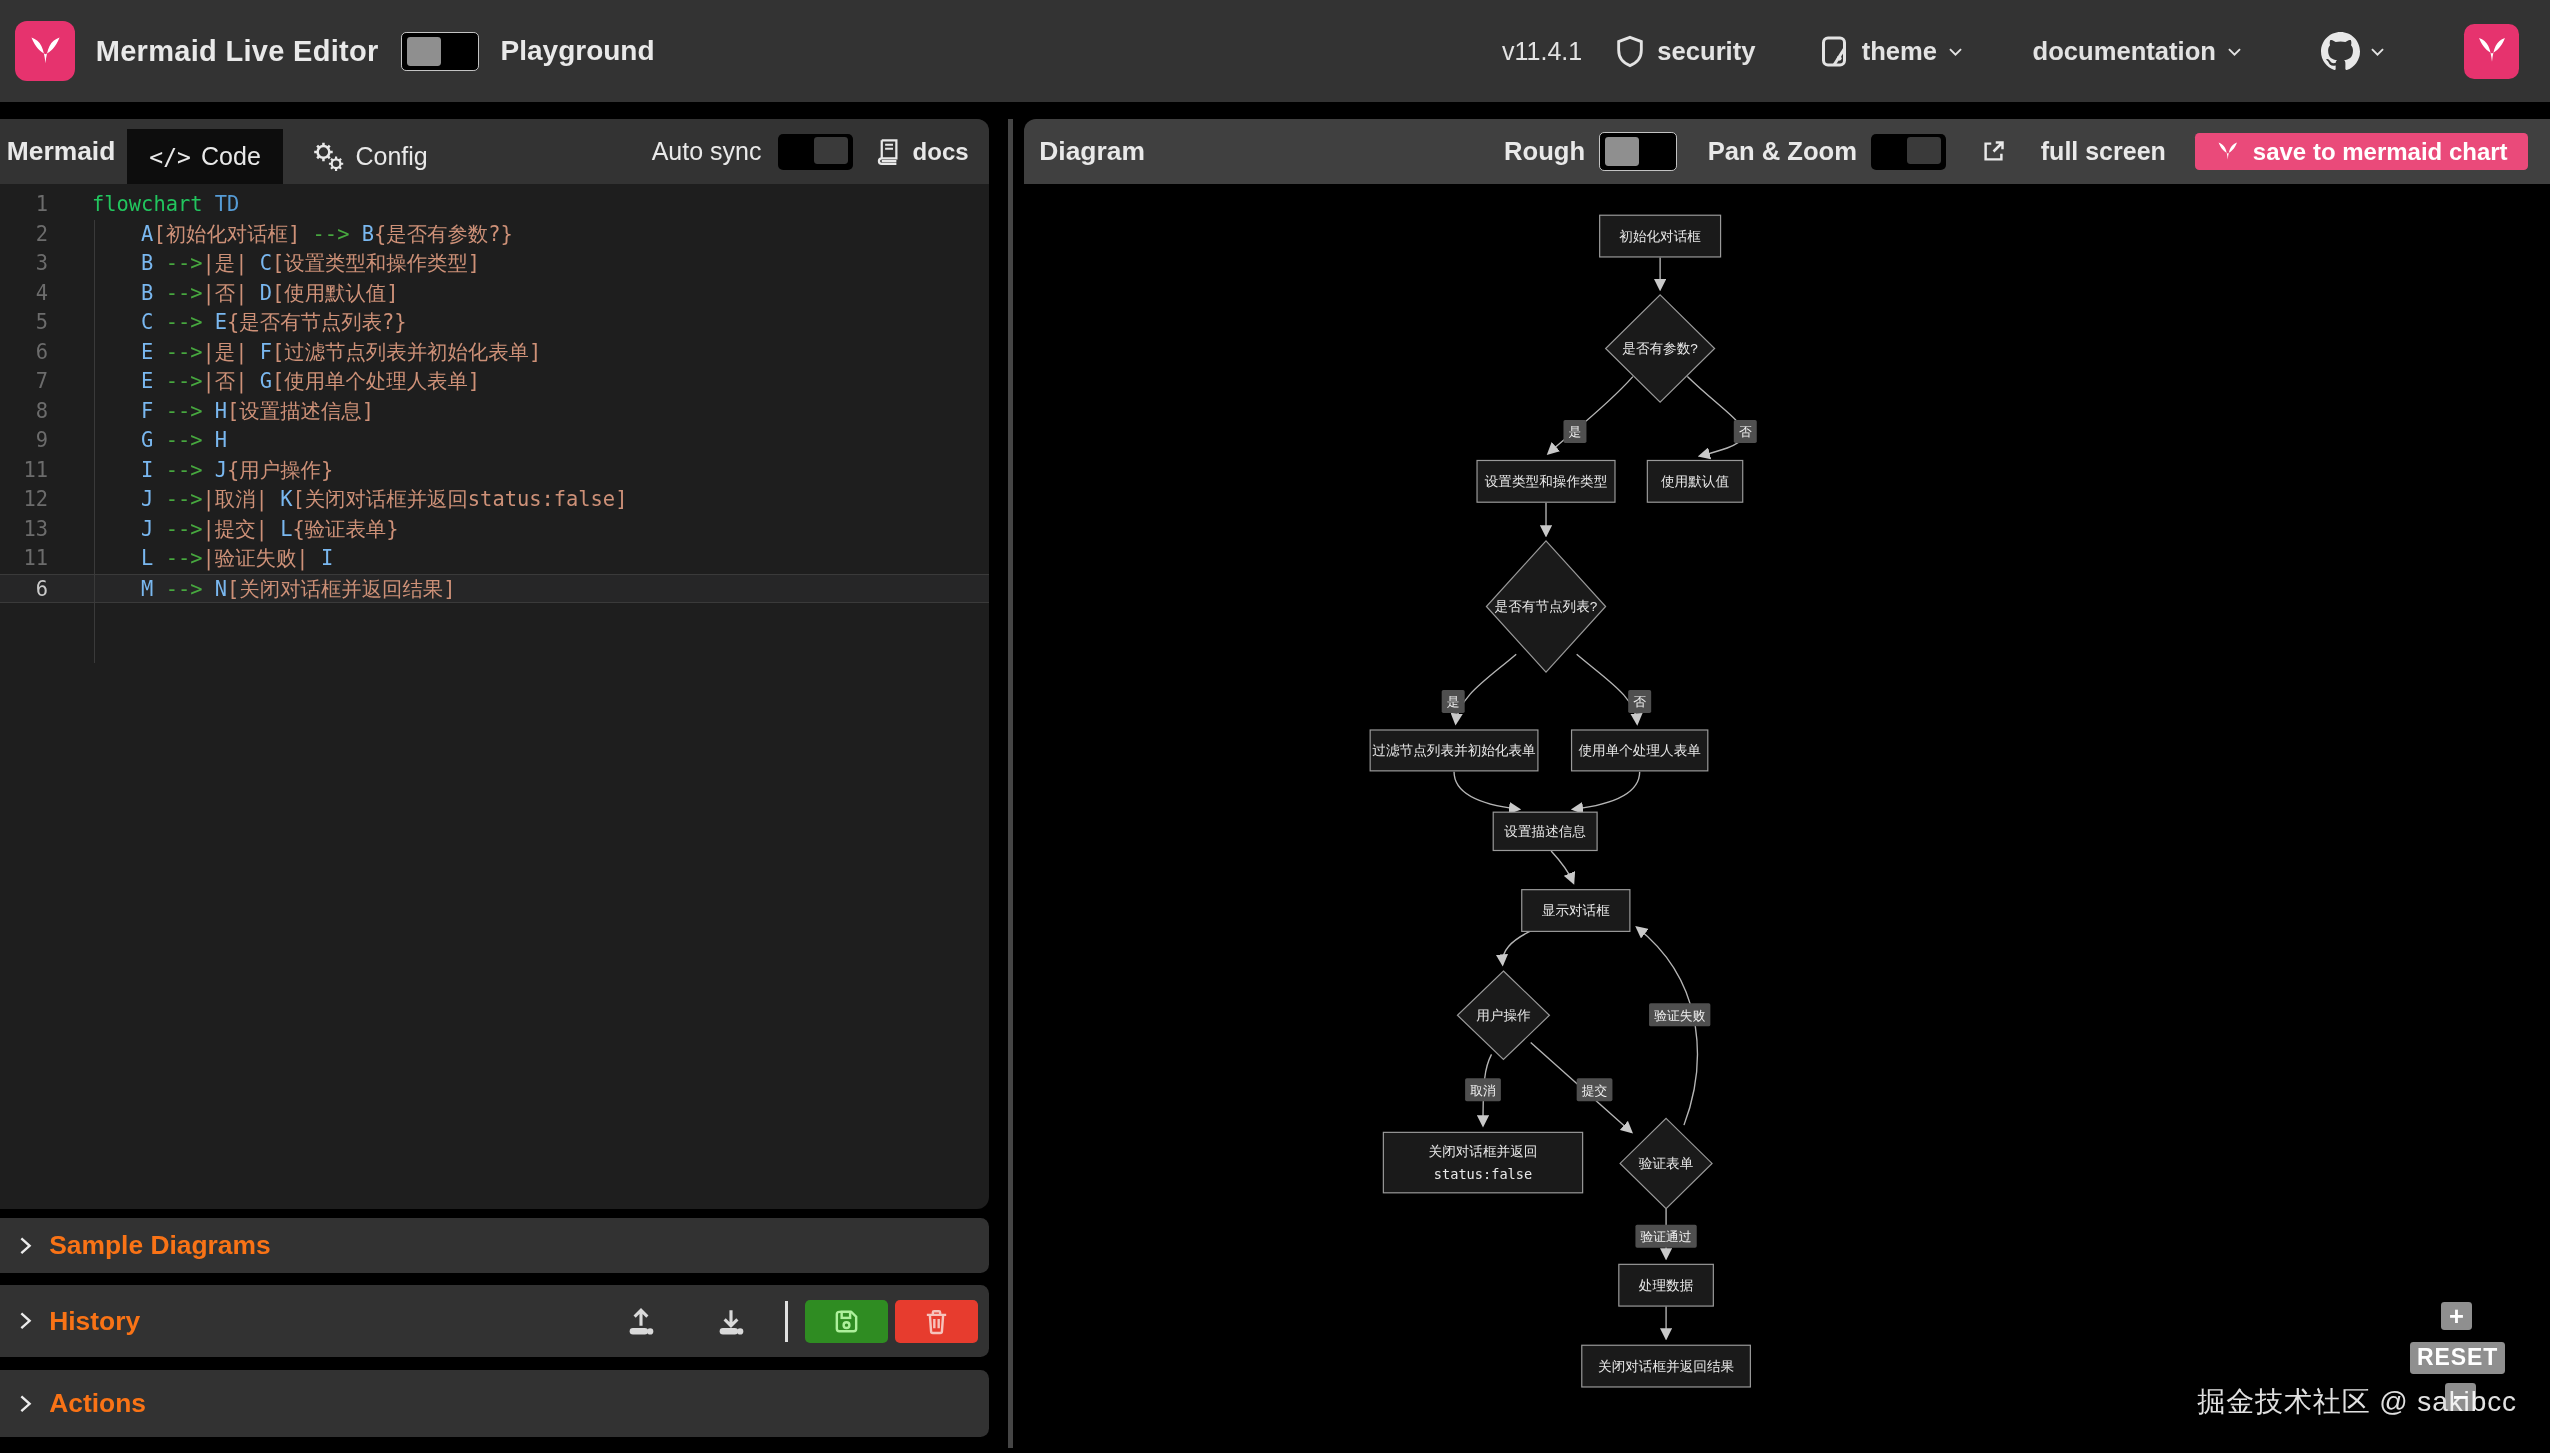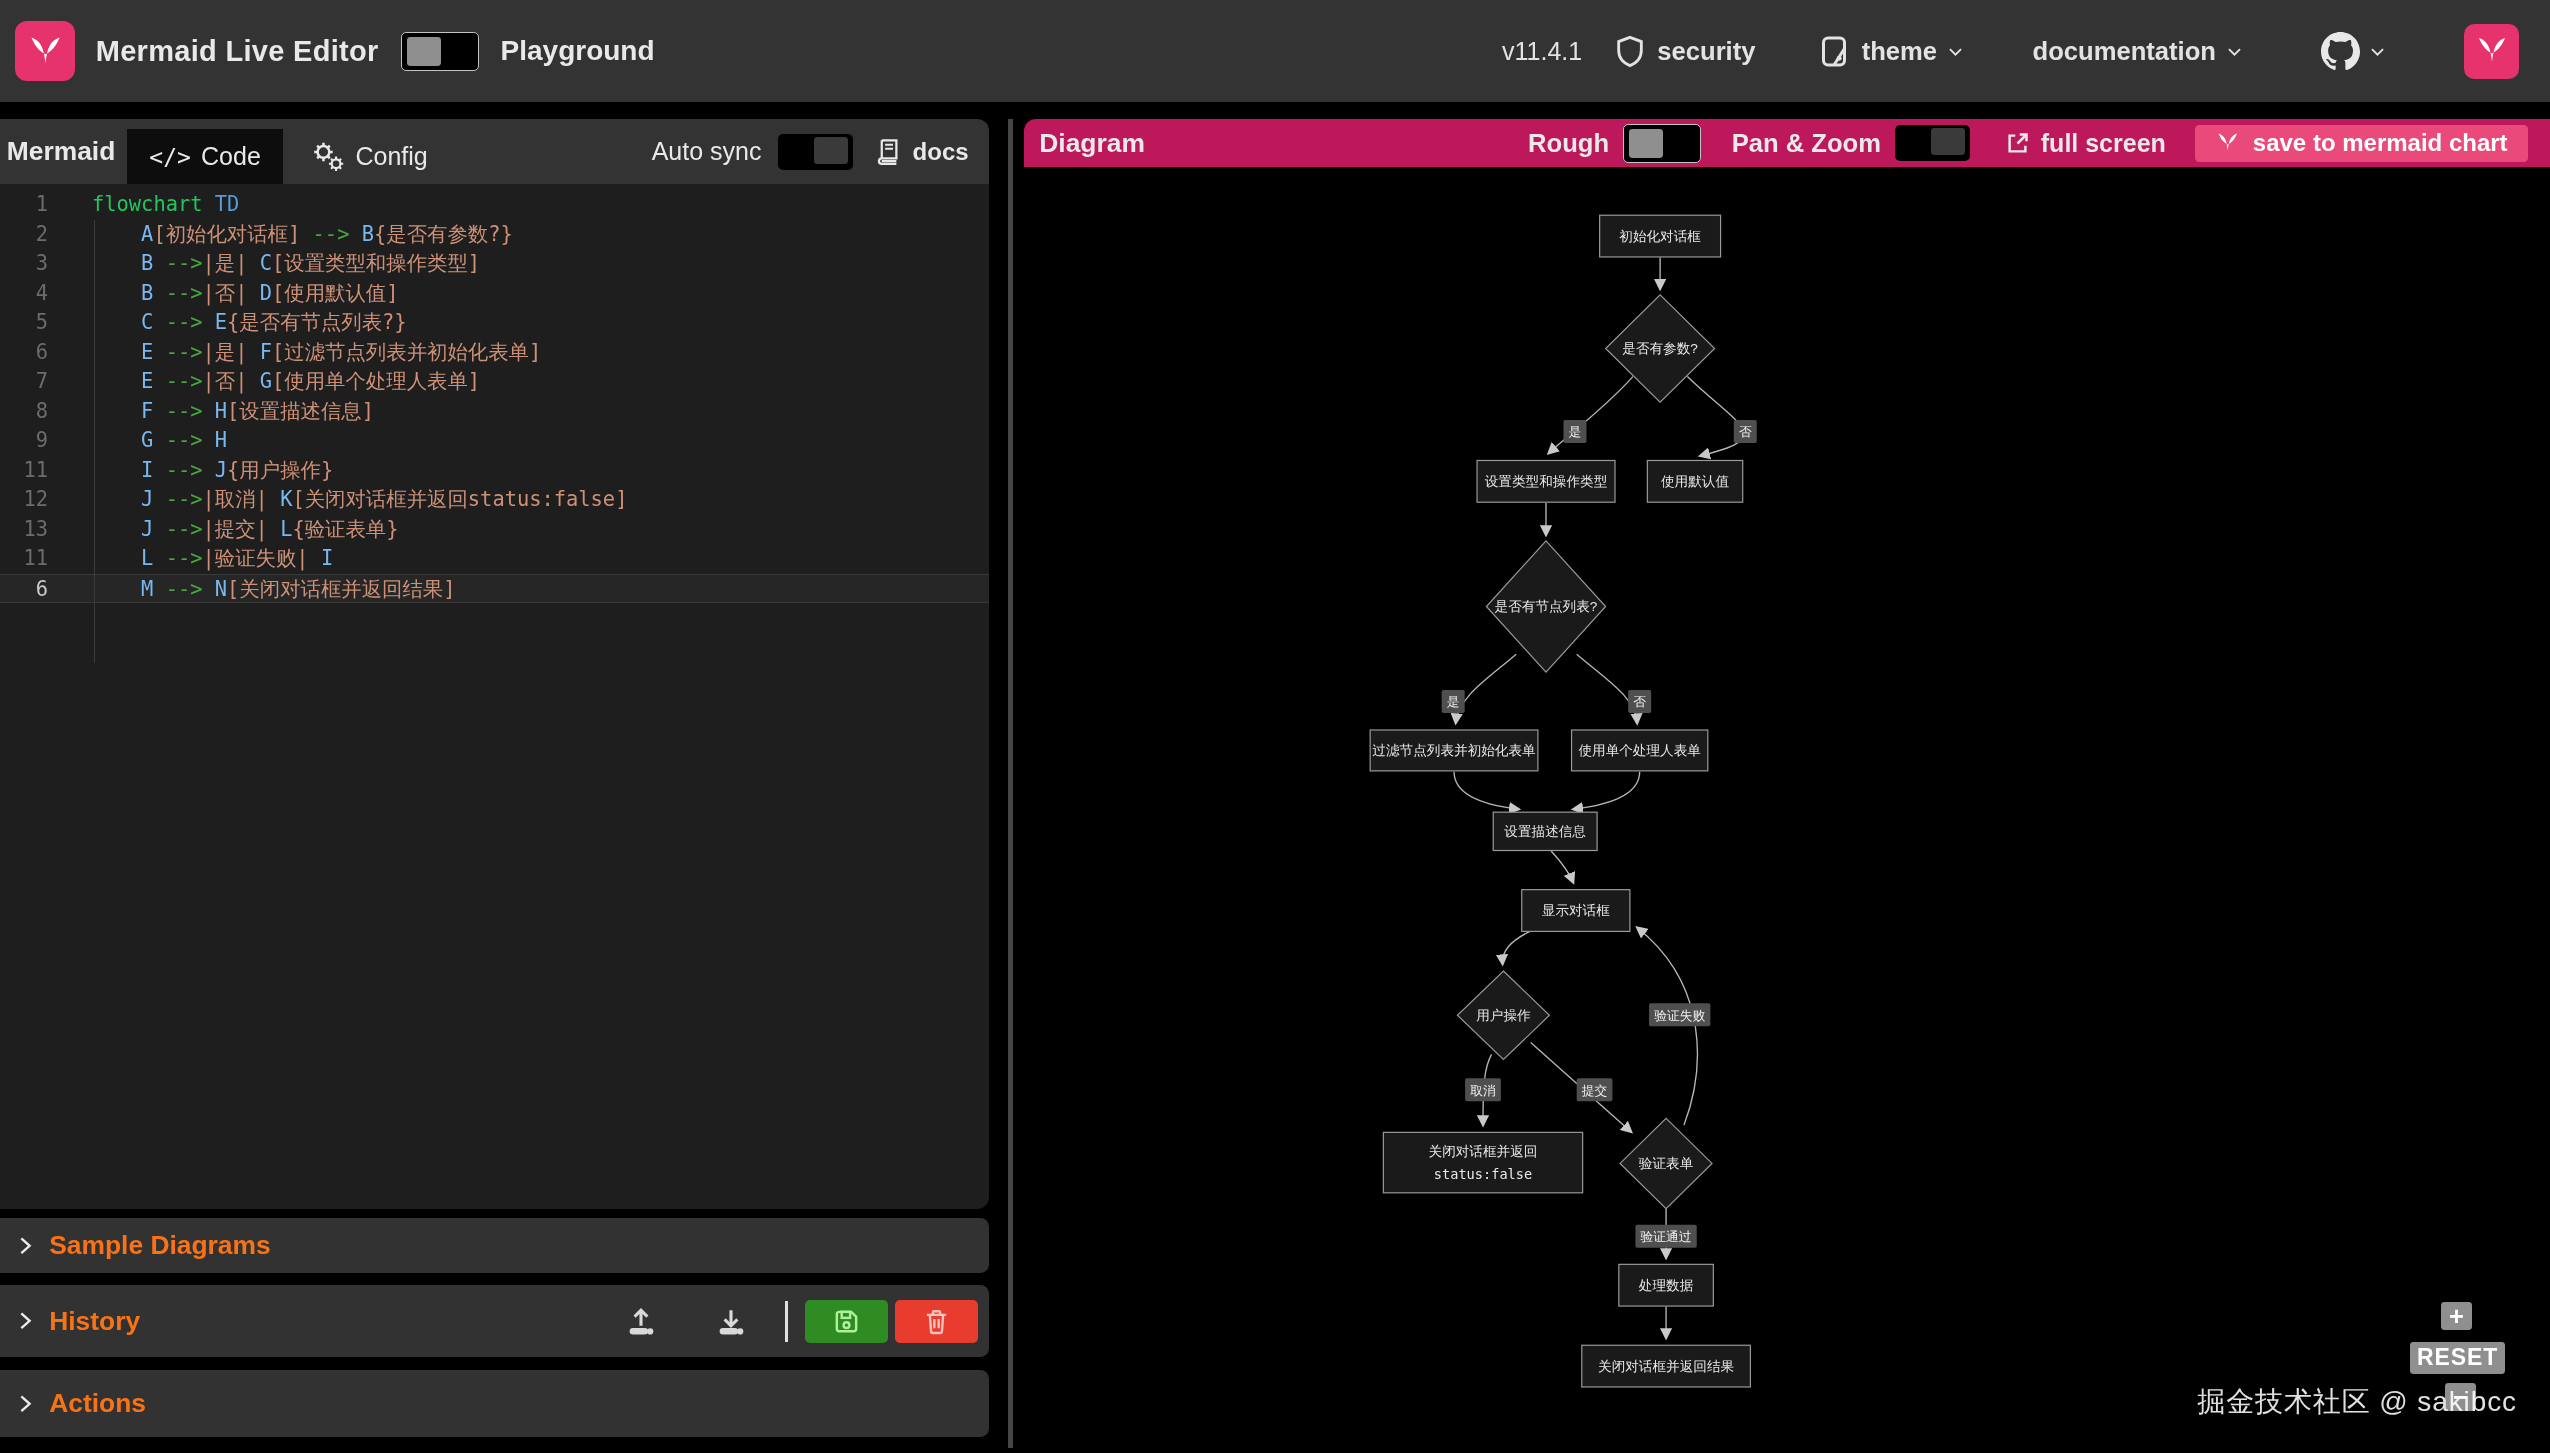--- a/index.html
+++ b/index.html
@@ -65,22 +65,22 @@
   .vdiv { width:3.4px; height:41px; background:#e0e0e0; margin:0 10.2px 0 37px; }
   .sq-btn { width:83px; height:43px; border-radius:5.1px; display:flex; align-items:center;
             justify-content:center; margin-left:6.8px; }
   .sq-btn.green { background:#2f8c22; }
   .sq-btn.red   { background:#e73c2e; }
 
   
   .v-divider { position:absolute; left:1008px; top:119px; width:5.1px; height:1329px; background:#454545; }
 
   
-  .diagram-head { position:absolute; left:1024px; top:119px; width:1526px; height:48px;
-                  background:#be185d; border-radius:12px 0 0 0; display:flex; align-items:center;
+  .diagram-head { position:absolute; left:1024px; top:119px; width:1526px; height:65px;
+                  background:#404040; border-radius:12px 0 0 0; display:flex; align-items:center;
                   color:#e9e9e9; }
   .diag-title { font-size:26.4px; font-weight:bold; margin-left:15.3px; }
   .diag-right { margin-left:auto; display:flex; align-items:center; margin-right:22px; }
   .diag-lbl { font-size:25.6px; font-weight:600; }
   .fullscreen { display:flex; align-items:center; font-size:25px; font-weight:600; }
   .save-btn { height:37px; background:#ea4a7a; border-radius:4.3px; display:flex; align-items:center;
               padding:0 20.4px; margin-left:29px; color:#fff; font-size:24px; font-weight:bold; }
   .flow-svg { position:absolute; left:1024px; top:184px; width:1526px; height:1264px; }
 
   
@@ -264,21 +264,21 @@
   <div class="diag-title">Diagram</div>
   <div class="diag-right">
     <span class="diag-lbl">Rough</span>
     <div class="toggle bordered" style="margin-left:13.6px;">
       <div class="knob left"></div>
     </div>
     <span class="diag-lbl" style="margin-left:31px;">Pan &amp; Zoom</span>
     <div class="toggle small" style="margin-left:13.6px;">
       <div class="knob right"></div>
     </div>
-    <div class="fullscreen" style="margin-left:34px;">
+    <div class="fullscreen" style="margin-left:34px;gap:24px;">
       <svg class="ic" width="27" height="27" viewBox="0 0 24 24">
         <path d="M10 5 H5 V19 H19 V14" fill="none" stroke="#e9e9e9" stroke-width="2.2"></path>
         <path d="M14 4 H20 V10 M20 4 L12 12" fill="none" stroke="#e9e9e9" stroke-width="2.2"></path>
       </svg>
       <span class="ml">full screen</span>
     </div>
     <div class="save-btn">
       <svg class="ic" width="25.6" height="25.6" viewBox="0 0 100 100" style="margin-right:12px;">
         <path d="M14,14 C38,22 46,42 50,80 C54,42 62,22 86,14 C76,40 63,50 50,57 C37,50 24,40 14,14 Z" fill="#fff"></path>
       </svg>

